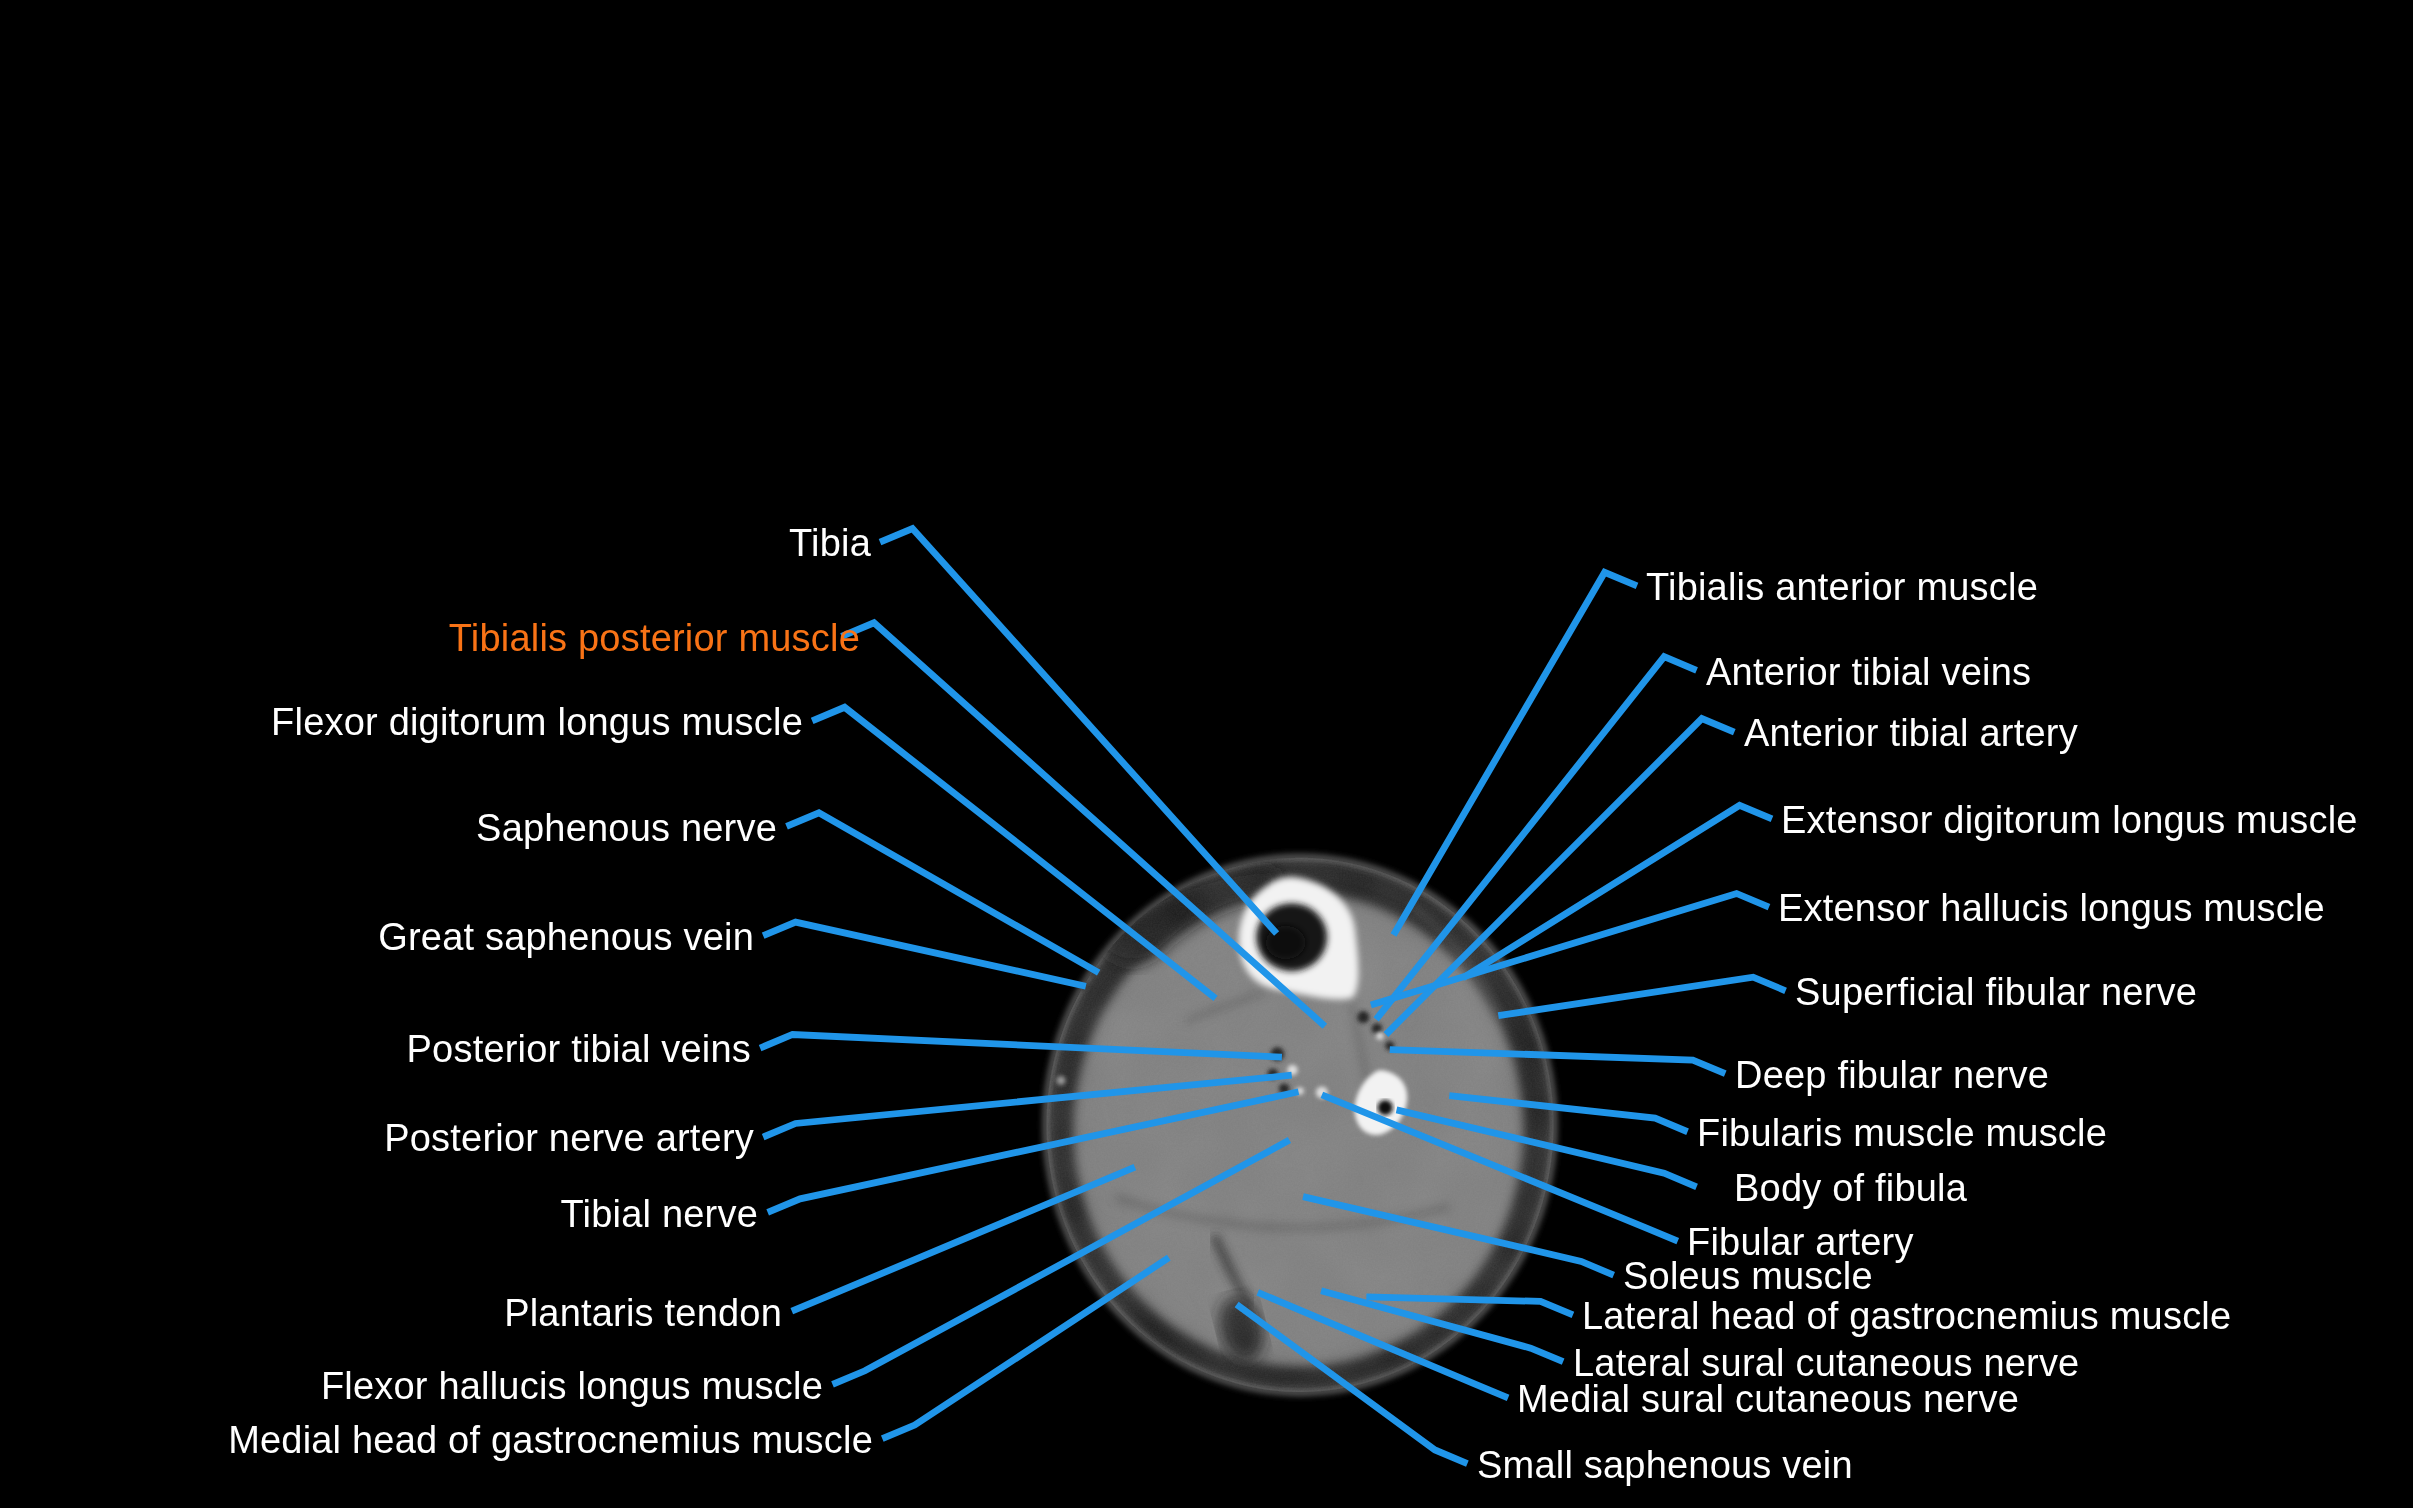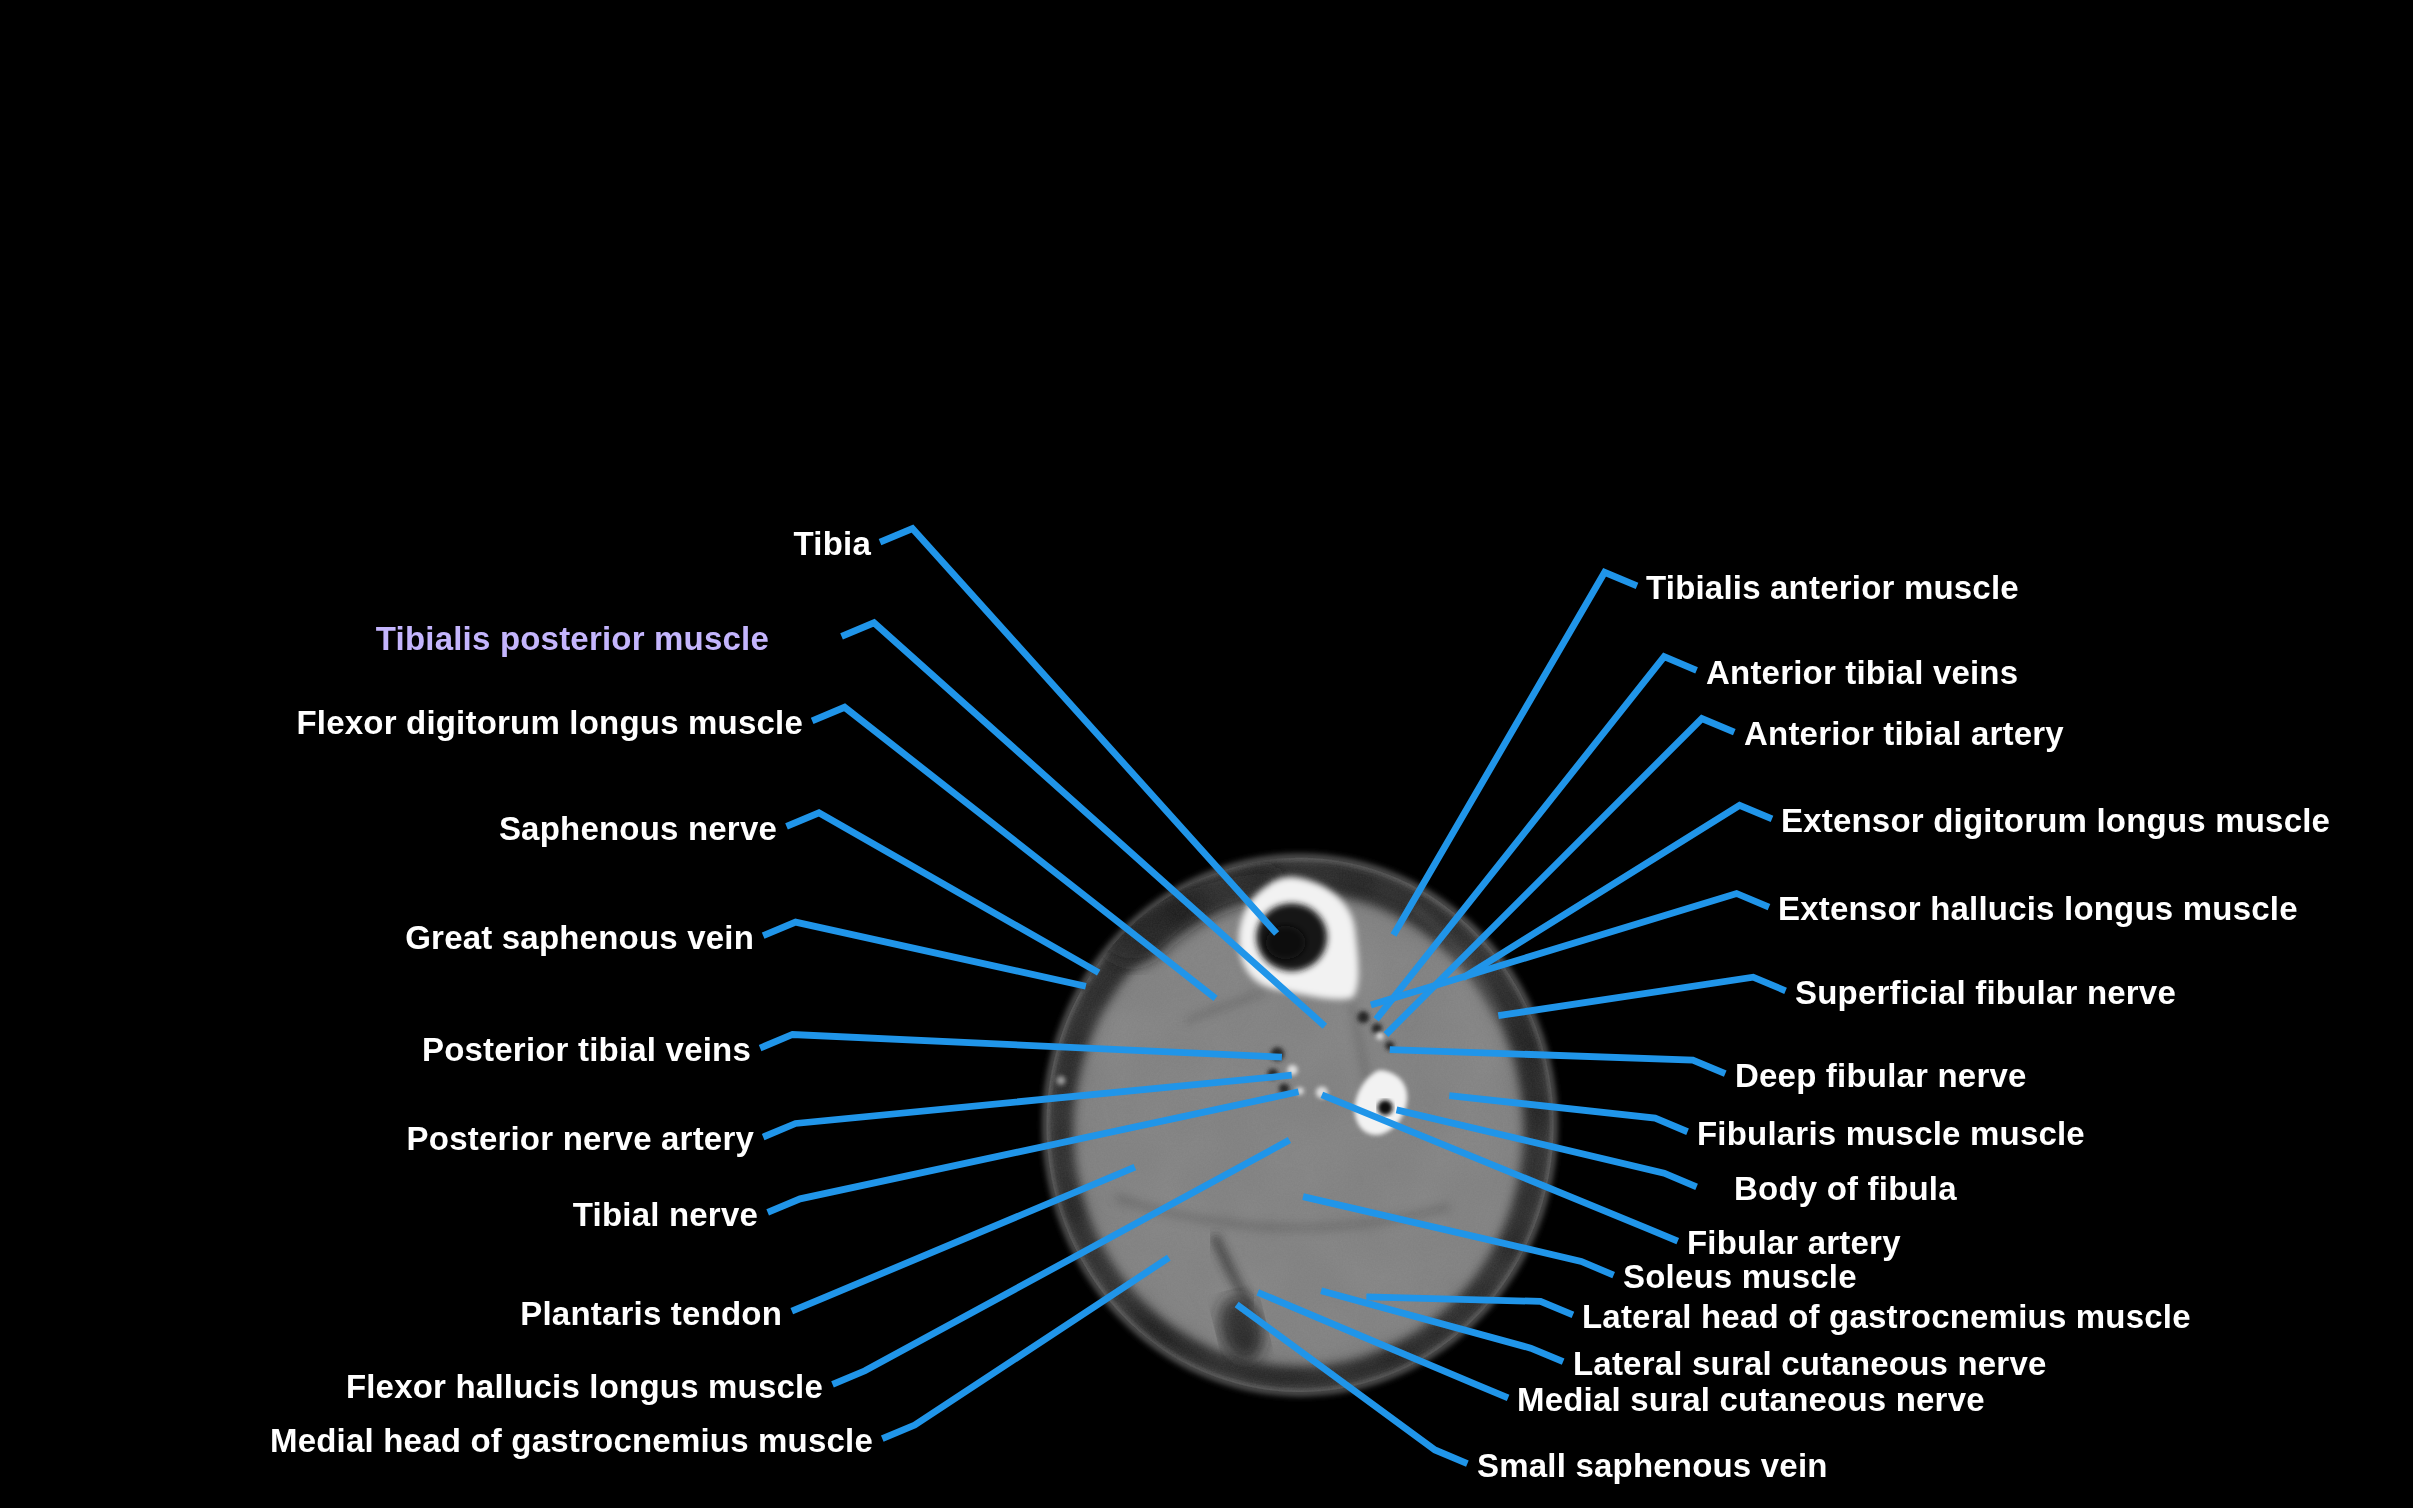--- a/index.html
+++ b/index.html
@@ -7,26 +7,25 @@
     position:relative;
     width:2413px;height:1508px;
     background:#000;
     overflow:hidden;
     font-family:"Liberation Sans", sans-serif;
   }
   #scene{position:absolute;left:0;top:0;}
   .label{
     position:absolute;
     color:#fff;
-    font-size:33px;
+    font-size:38px;
     line-height:1.15;
     white-space:nowrap;
     transform:translateY(-52%);
     letter-spacing:0.2px;
-    font-weight:bold;
   }
   .label.left{text-align:right;}
   .label.right{text-align:left;}
 </style>
 </head>
 <body>
 
 <div id="stage">
 
   <svg id="scene" width="2413" height="1508" viewBox="0 0 3200 2000">
@@ -154,21 +153,21 @@
         <polyline points="2140,1691 2097,1673 1728,1587"></polyline>
         <polyline points="2086,1744 2043,1726 1812,1720"></polyline>
         <polyline points="2073,1806 2030,1788 1752,1712"></polyline>
         <polyline points="2000,1854 1957,1836 1668,1714"></polyline>
         <polyline points="1946,1941 1903,1923 1640,1730"></polyline>
       </g>
   </svg>
 
   <div id="labels">
       <div class="label left" style="color: rgb(255, 255, 255); top: 545px; right: 1542px;">Tibia</div>
-      <div class="label left" style="color: #c4b5fd; top: 640px; right: 1644px;">Tibialis posterior muscle</div>
+      <div class="label left" style="color: #f97316; top: 640px; right: 1553px;">Tibialis posterior muscle</div>
       <div class="label left" style="color: rgb(255, 255, 255); top: 724px; right: 1610px;">Flexor digitorum longus muscle</div>
       <div class="label left" style="color: rgb(255, 255, 255); top: 830px; right: 1636px;">Saphenous nerve</div>
       <div class="label left" style="color: rgb(255, 255, 255); top: 939px; right: 1659px;">Great saphenous vein</div>
       <div class="label left" style="color: rgb(255, 255, 255); top: 1051px; right: 1662px;">Posterior tibial veins</div>
       <div class="label left" style="color: rgb(255, 255, 255); top: 1140px; right: 1659px;">Posterior nerve artery</div>
       <div class="label left" style="color: rgb(255, 255, 255); top: 1216px; right: 1655px;">Tibial nerve</div>
       <div class="label left" style="color: rgb(255, 255, 255); top: 1315px; right: 1631px;">Plantaris tendon</div>
       <div class="label left" style="color: rgb(255, 255, 255); top: 1388px; right: 1590px;">Flexor hallucis longus muscle</div>
       <div class="label left" style="color: rgb(255, 255, 255); top: 1442px; right: 1540px;">Medial head of gastrocnemius muscle</div>
       <div class="label right" style="color: rgb(255, 255, 255); top: 589px; left: 1646px;">Tibialis anterior muscle</div>

